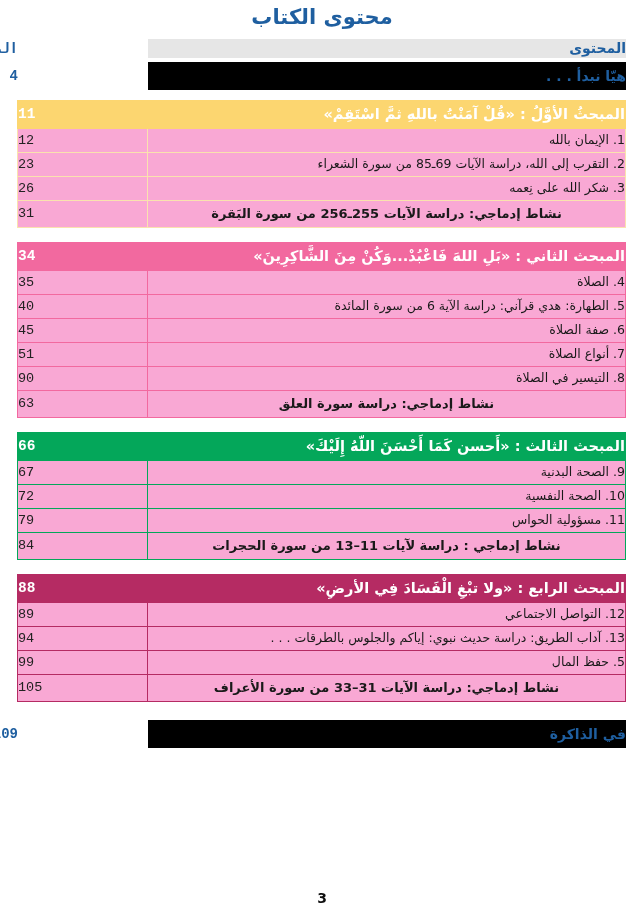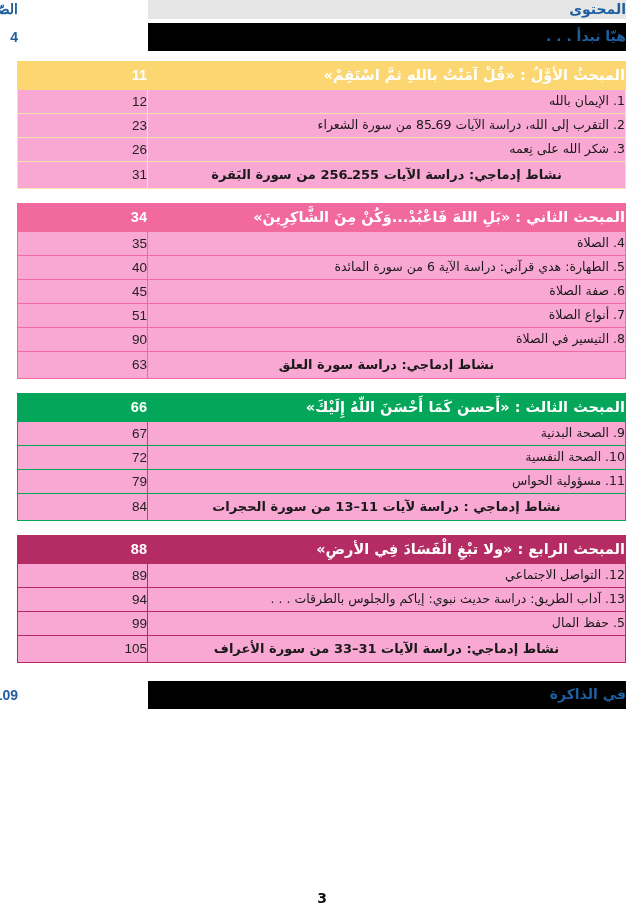--- a/index.html
+++ b/index.html
@@ -57,24 +57,24 @@
   .cell-content {
     text-align: right;
     padding: 2px 8px 2px 6px;
     font-size: 12.5px;
     color: #1a1a1a;
     line-height: 1.35;
     white-space: nowrap;
     overflow: hidden;
   }
   .cell-page {
-    text-align: right;
+    text-align: left;
     font-size: 14px;
     color: #222222;
-    font-family: Liberation Sans, sans-serif;
+    font-family: Liberation Mono, monospace;
   }
 
   
   .block-header { margin-bottom: 4px; }
   .block-header td { height: 16px; background: #e6e6e6; }
   .block-header .cell-content,
   .block-header .cell-page {
     color: #1f5fa0;
     font-weight: bold;
     font-size: 14px;
@@ -157,20 +157,21 @@
     font-size: 14px;
     font-weight: bold;
     color: #111111;
   }
 </style>
 </head>
 <body>
 
 <div class="page">
 
+  <div class="doc-title">محتوى الكتاب</div>
 
   <table class="toc-table block-header">
     <colgroup>
         <col class="c-content">
         <col class="c-page">
       </colgroup>
     <tbody>
       <tr>
         <td class="cell-content">المحتوى</td>
         <td class="gap"></td>

